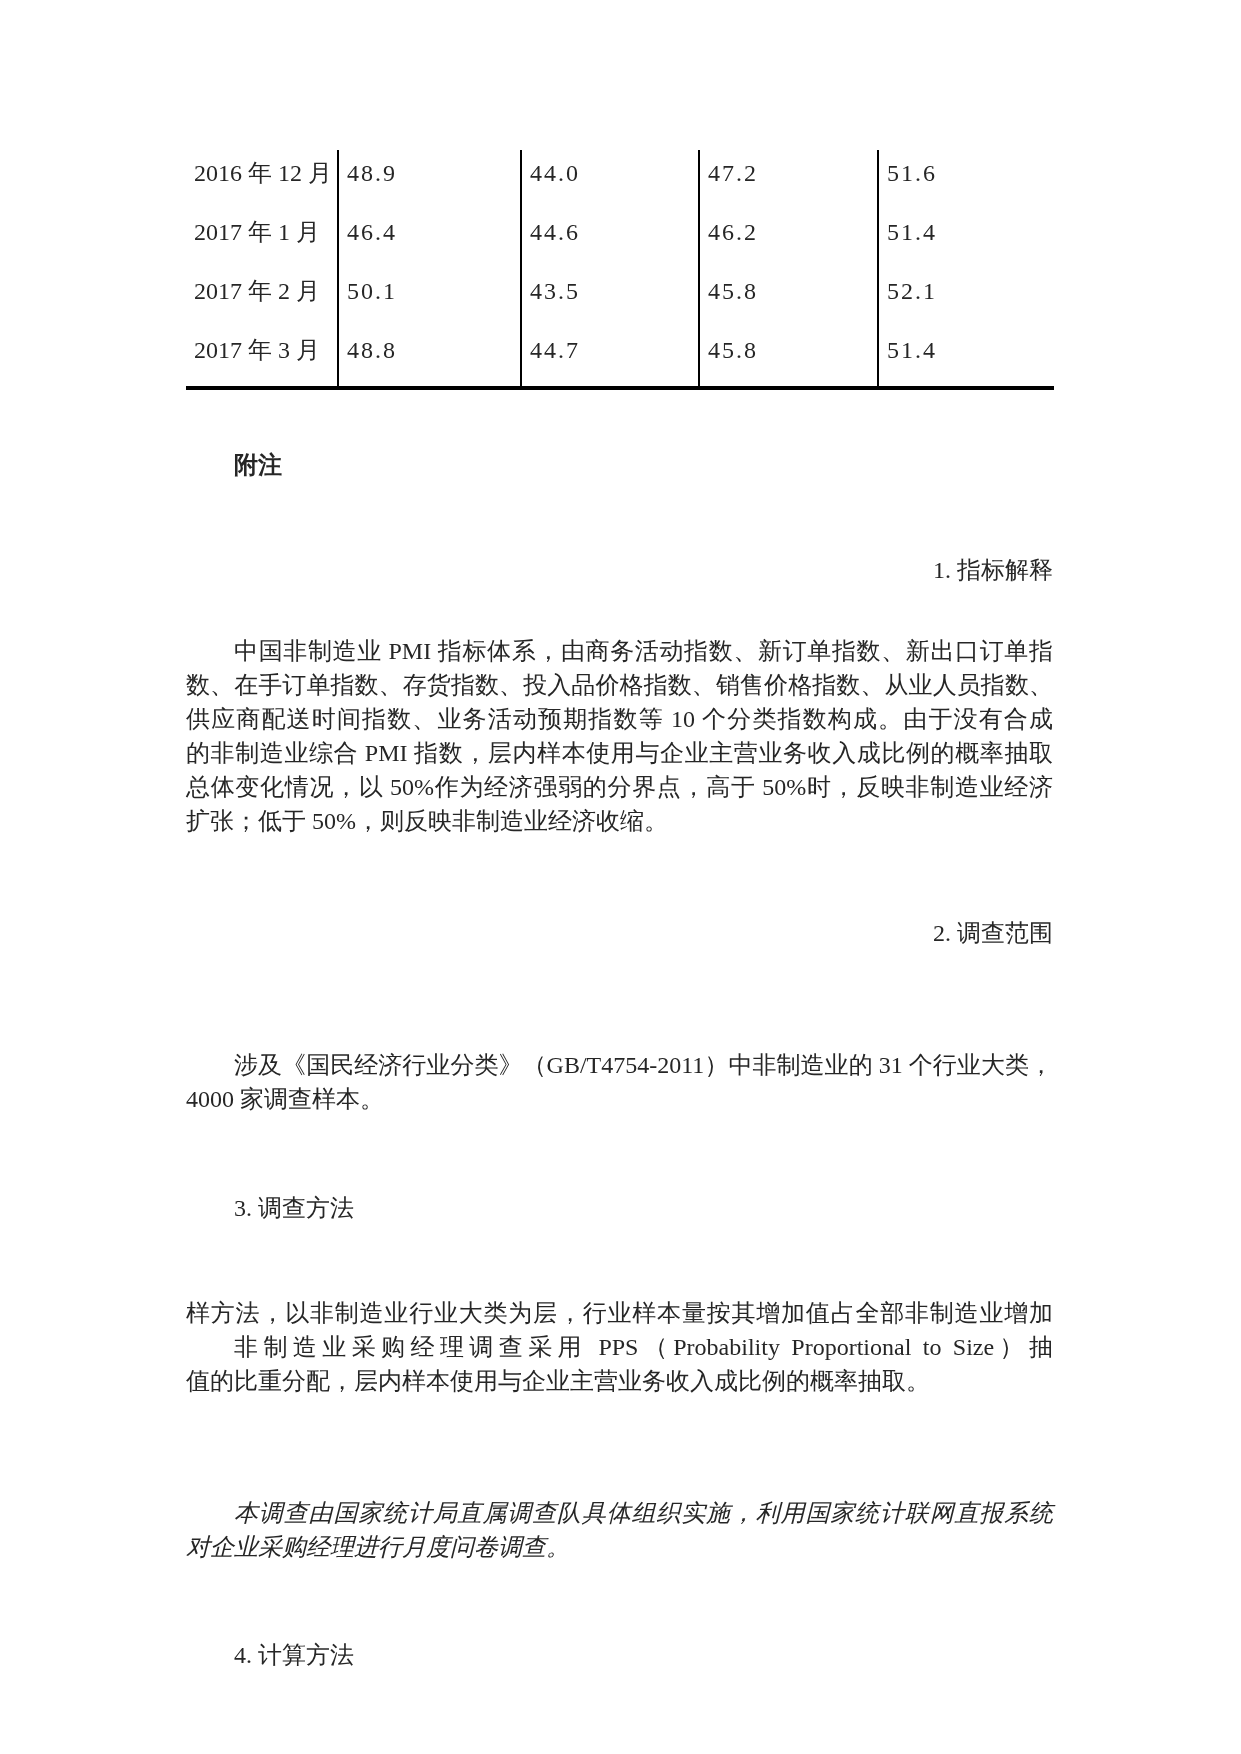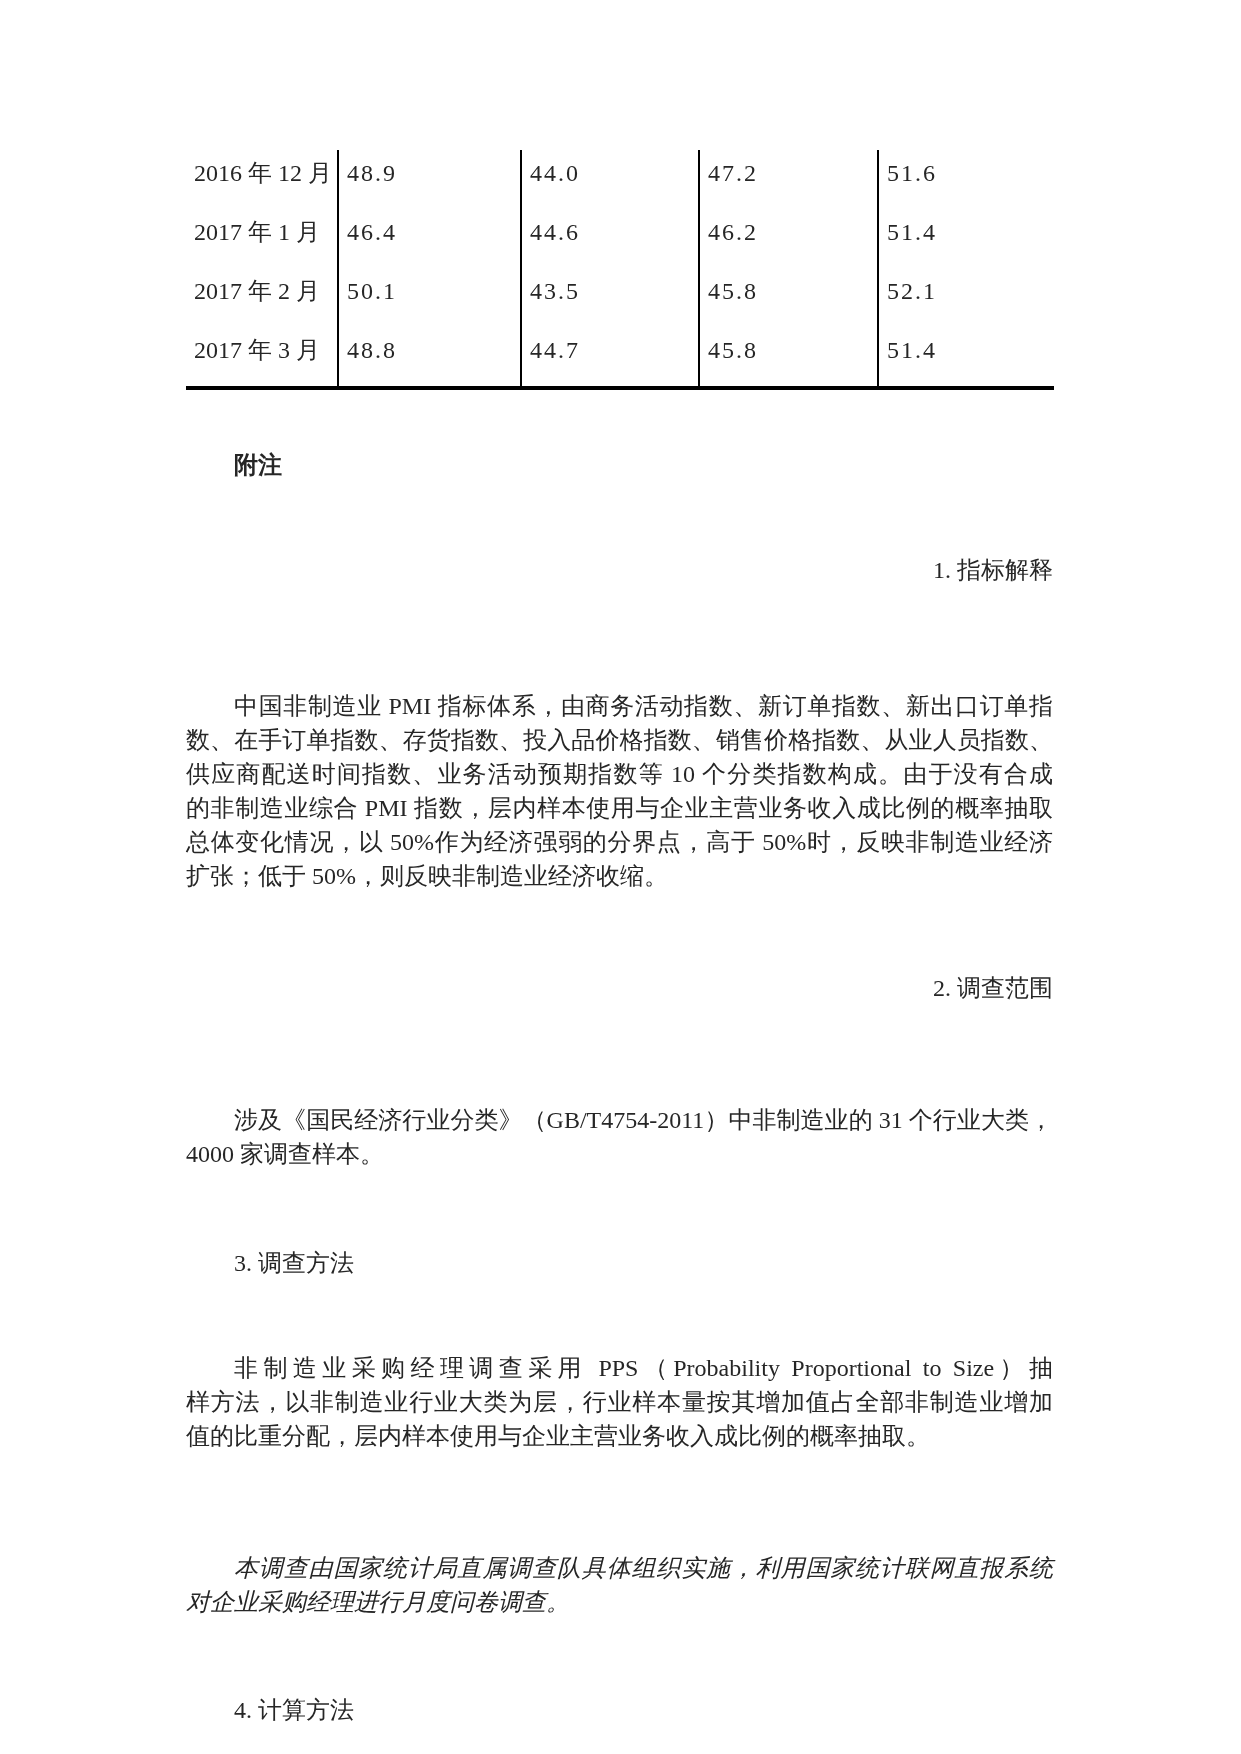--- a/index.html
+++ b/index.html
@@ -46,21 +46,21 @@
   .pmi-table col.c1 { width: 183px; }
   .pmi-table col.c2 { width: 178px; }
   .pmi-table col.c3 { width: 179px; }
   .pmi-table col.c4 { width: 176px; }
 
   
   .h { padding-left: 48px; }
   .bold { font-weight: bold; }
   #notes-title { margin-top: 58px; }
   #h1s { margin-top: 71px; text-align: right; }
-  #p1  { margin-top: 102px; }
+  #p1  { margin-top: 47px; }
   #h2s { margin-top: 78px; text-align: right; }
   #p2  { margin-top: 98px; }
   #h3s { margin-top: 75px; }
   #p3  { margin-top: 71px; }
   #p4  { margin-top: 98px; font-style: italic; }
   #h4s { margin-top: 74px; }
 
   .ln {
     text-align: justify;
     text-align-last: justify;
@@ -130,22 +130,22 @@
     <div class="h" id="h2s">2. 调查范围</div>
 
     <div class="para" id="p2">
       <div class="ln first">涉及《国民经济行业分类》（GB/T4754-2011）中非制造业的 31 个行业大类，</div>
       <div class="ln last">4000 家调查样本。</div>
     </div>
 
     <div class="h" id="h3s">3. 调查方法</div>
 
     <div class="para" id="p3">
+      <div class="ln">样方法，以非制造业行业大类为层，行业样本量按其增加值占全部非制造业增加</div>
       <div class="ln first">非制造业采购经理调查采用 PPS（Probability Proportional to Size）抽</div>
-      <div class="ln">样方法，以非制造业行业大类为层，行业样本量按其增加值占全部非制造业增加</div>
       <div class="ln last">值的比重分配，层内样本使用与企业主营业务收入成比例的概率抽取。</div>
     </div>
 
     <div class="para" id="p4">
       <div class="ln first">本调查由国家统计局直属调查队具体组织实施，利用国家统计联网直报系统</div>
       <div class="ln last">对企业采购经理进行月度问卷调查。</div>
     </div>
 
     <div class="h" id="h4s">4. 计算方法</div>
 

